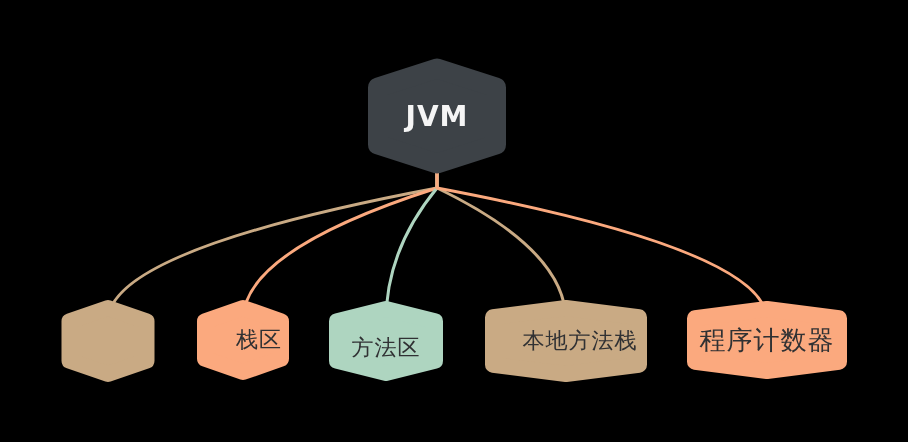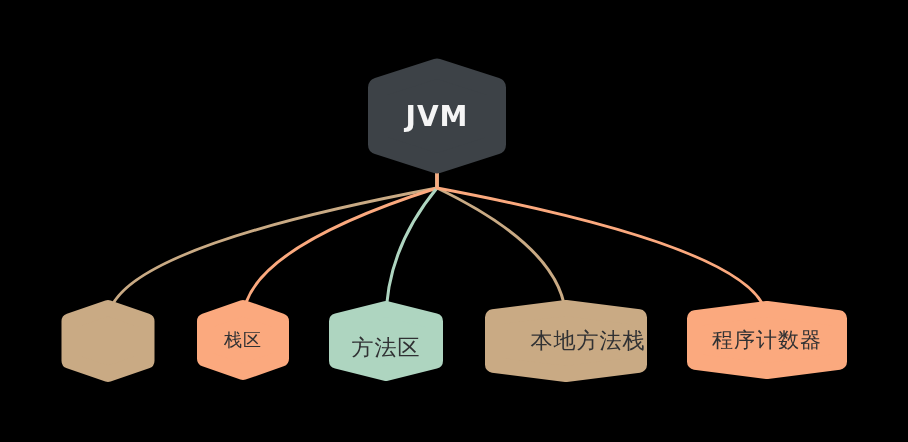--- a/index.html
+++ b/index.html
@@ -42,17 +42,17 @@
       <path d="M 437 172 L 437 188 Q 566 250 566 321" fill="none" stroke="#c9aa84" stroke-width="3" stroke-linecap="round"></path>
       <path d="M 437 172 L 437 188 Q 767 250 767 320" fill="none" stroke="#fba97e" stroke-width="3" stroke-linecap="round"></path>
       <polygon points="437,68.5 496,87.5 496,144.5 437,163.5 378,144.5 378,87.5" fill="#3d4247" stroke="#3d4247" stroke-width="20" stroke-linejoin="round"></polygon>
       <polygon points="108,308 146.5,321.2 146.5,360.8 108,374 69.5,360.8 69.5,321.2" fill="#c9aa84" stroke="#c9aa84" stroke-width="16" stroke-linejoin="round"></polygon>
       <polygon points="243,308 281,321.2 281,358.8 243,372 205,358.8 205,321.2" fill="#fba97e" stroke="#fba97e" stroke-width="16" stroke-linejoin="round"></polygon>
       <polygon points="386,309 435,321.2 435,360.8 386,373 337,360.8 337,321.2" fill="#aed5c0" stroke="#aed5c0" stroke-width="16" stroke-linejoin="round"></polygon>
       <polygon points="566,308 639,317.2 639,364.8 566,374 493,364.8 493,317.2" fill="#c9aa84" stroke="#c9aa84" stroke-width="16" stroke-linejoin="round"></polygon>
       <polygon points="767,309 839,318.2 839,361.8 767,371 695,361.8 695,318.2" fill="#fba97e" stroke="#fba97e" stroke-width="16" stroke-linejoin="round"></polygon>
     </svg>
 <div class="node-label" style="left: 368px; top: 58.5px; width: 138px; height: 115px; color: rgb(245, 245, 245); font-size: 28px; font-weight: 700;">JVM</div>
-    <div class="node-label" style="left: 197px; top: 300px; width: 92px; height: 80px; color: rgb(48, 49, 51); font-size: 18px; font-weight: 400;">栈区</div>
+    <div class="node-label" style="left: 197px; top: 300px; width: 92px; height: 80px; color: rgb(48, 49, 51); font-size: 22px; font-weight: 400; padding-left: 16px;">栈区</div>
     <div class="node-label" style="left: 329px; top: 308px; width: 114px; height: 80px; color: rgb(48, 49, 51); font-size: 22px; font-weight: 400;">方法区</div>
-    <div class="node-label" style="left: 485px; top: 300px; width: 190px; height: 82px; color: rgb(48, 49, 51); font-size: 22px; font-weight: 400; margin-left: 8px;">本地方法栈</div>
-    <div class="node-label" style="left: 687px; top: 301px; width: 160px; height: 78px; color: rgb(48, 49, 51); font-size: 21px; font-weight: 400;">程序计数器</div>
+    <div class="node-label" style="left: 485px; top: 300px; width: 190px; height: 82px; color: rgb(48, 49, 51); font-size: 22px; font-weight: 400;">本地方法栈</div>
+    <div class="node-label" style="left: 687px; top: 301px; width: 160px; height: 78px; color: rgb(48, 49, 51); font-size: 26px; font-weight: 400;">程序计数器</div>
   </div>
 
 </body></html>

